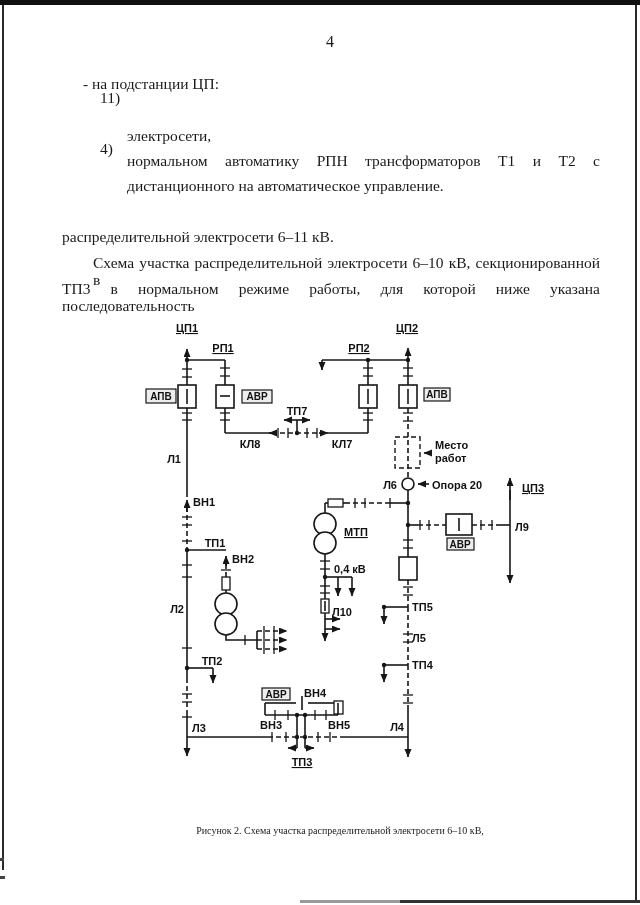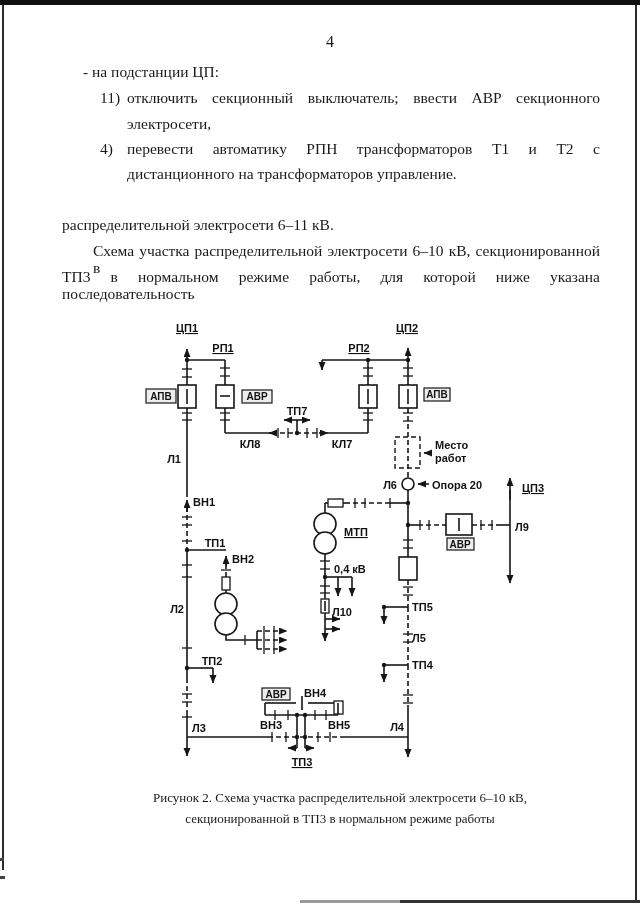--- a/index.html
+++ b/index.html
@@ -8,25 +8,25 @@
   
   .scan-top{position:absolute;left:0;top:0;width:640px;height:5px;background:#111;}
   .scan-left{position:absolute;left:2px;top:5px;width:2px;height:865px;background:#2a2a2a;}
   .scan-right{position:absolute;left:635px;top:5px;width:2px;height:897px;background:#2a2a2a;}
   .scan-bottom-a{position:absolute;left:300px;top:900px;width:100px;height:3px;background:#9a9a9a;}
   .scan-bottom-b{position:absolute;left:400px;top:900px;width:240px;height:3px;background:#333;}
   .speck1{position:absolute;left:0;top:858px;width:4px;height:3px;background:#444;}
   .speck2{position:absolute;left:0;top:876px;width:5px;height:3px;background:#444;}
   
   .pgnum{position:absolute;left:300px;top:33px;width:60px;text-align:center;font-size:16px;}
-  .l{position:absolute;font-size:15.5px;line-height:17px;white-space:nowrap;}
+  .l{position:absolute;font-size:15.5px;line-height:17px;white-space:nowrap;margin-top:12px;}
   .j{white-space:normal;text-align:justify;text-align-last:justify;}
   .num{position:absolute;font-size:15.5px;}
-  .caption{position:absolute;left:60px;top:787px;width:560px;text-align:center;
-           font-size:13px;line-height:21px;}
+  .caption{position:absolute;left:60px;top:820px;width:560px;text-align:center;
+           font-size:10px;line-height:21px;}
   
   svg{position:absolute;left:0;top:0;}
   .w{stroke:#161616;stroke-width:1.6;fill:none;}
   .wd{stroke:#161616;stroke-width:1.6;fill:none;stroke-dasharray:5 3;}
   .tk{stroke:#161616;stroke-width:1.3;fill:none;}
   .dot{fill:#161616;stroke:none;}
   .bx{fill:#ffffff;stroke:#161616;stroke-width:1.6;}
   .fz{fill:#ffffff;stroke:#161616;stroke-width:1.3;}
   .lbx{fill:#ededed;stroke:#161616;stroke-width:1.2;}
   .t{font-family:"Liberation Sans", sans-serif;font-weight:bold;font-size:11px;fill:#111;}
@@ -45,35 +45,33 @@
   <div class="scan-bottom-a"></div>
   <div class="scan-bottom-b"></div>
   <div class="speck1"></div>
   <div class="speck2"></div>
 
   <div class="pgnum">4</div>
 
   <div class="l" style="left:83px;top:63px;">- на подстанции ЦП:</div>
 
   <div class="num" style="left:100px;top:89px;">11)</div>
-  <div class="l j" style="left:127px;top:89px;width:473px;">отключить секционный выключатель; ввести АВР секционного</div>
   <div class="l" style="left:127px;top:115px;">электросети,</div>
 
   <div class="num" style="left:100px;top:140px;">4)</div>
-  <div class="l j" style="left:127px;top:140px;width:473px;">перевести автоматику РПН трансформаторов Т1 и Т2 с</div>
-  <div class="l" style="left:127px;top:165px;">дистанционного на трансформаторов управление.</div>
+  <div class="l j" style="left:127px;top:140px;width:473px;">нормальном автоматику РПН трансформаторов Т1 и Т2 с</div>
+  <div class="l" style="left:127px;top:165px;">дистанционного на автоматическое управление.</div>
 
   <div class="l" style="left:62px;top:216px;">распределительной электросети 6–11 кВ.</div>
 
   <div class="l j" style="left:93px;top:242px;width:507px;">Схема участка распределительной электросети 6–10 кВ, секционированной в</div>
   <div class="l j" style="left:62px;top:268px;width:538px;">ТП3 в нормальном режиме работы, для которой ниже указана последовательность</div>
 
   <div class="caption">
     <div>Рисунок 2. Схема участка распределительной электросети 6–10 кВ,</div>
-    <div>секционированной в ТП3 в нормальном режиме работы</div>
   </div>
 
   <svg width="640" height="905" viewBox="0 0 640 905">
     <defs>
       <marker id="ah" markerWidth="9" markerHeight="8" refX="8" refY="3.5" orient="auto-start-reverse" markerUnits="userSpaceOnUse">
         <path d="M0,0 L8.5,3.5 L0,7 z" class="ah"></path>
       </marker>
     </defs>
 
     <g>

